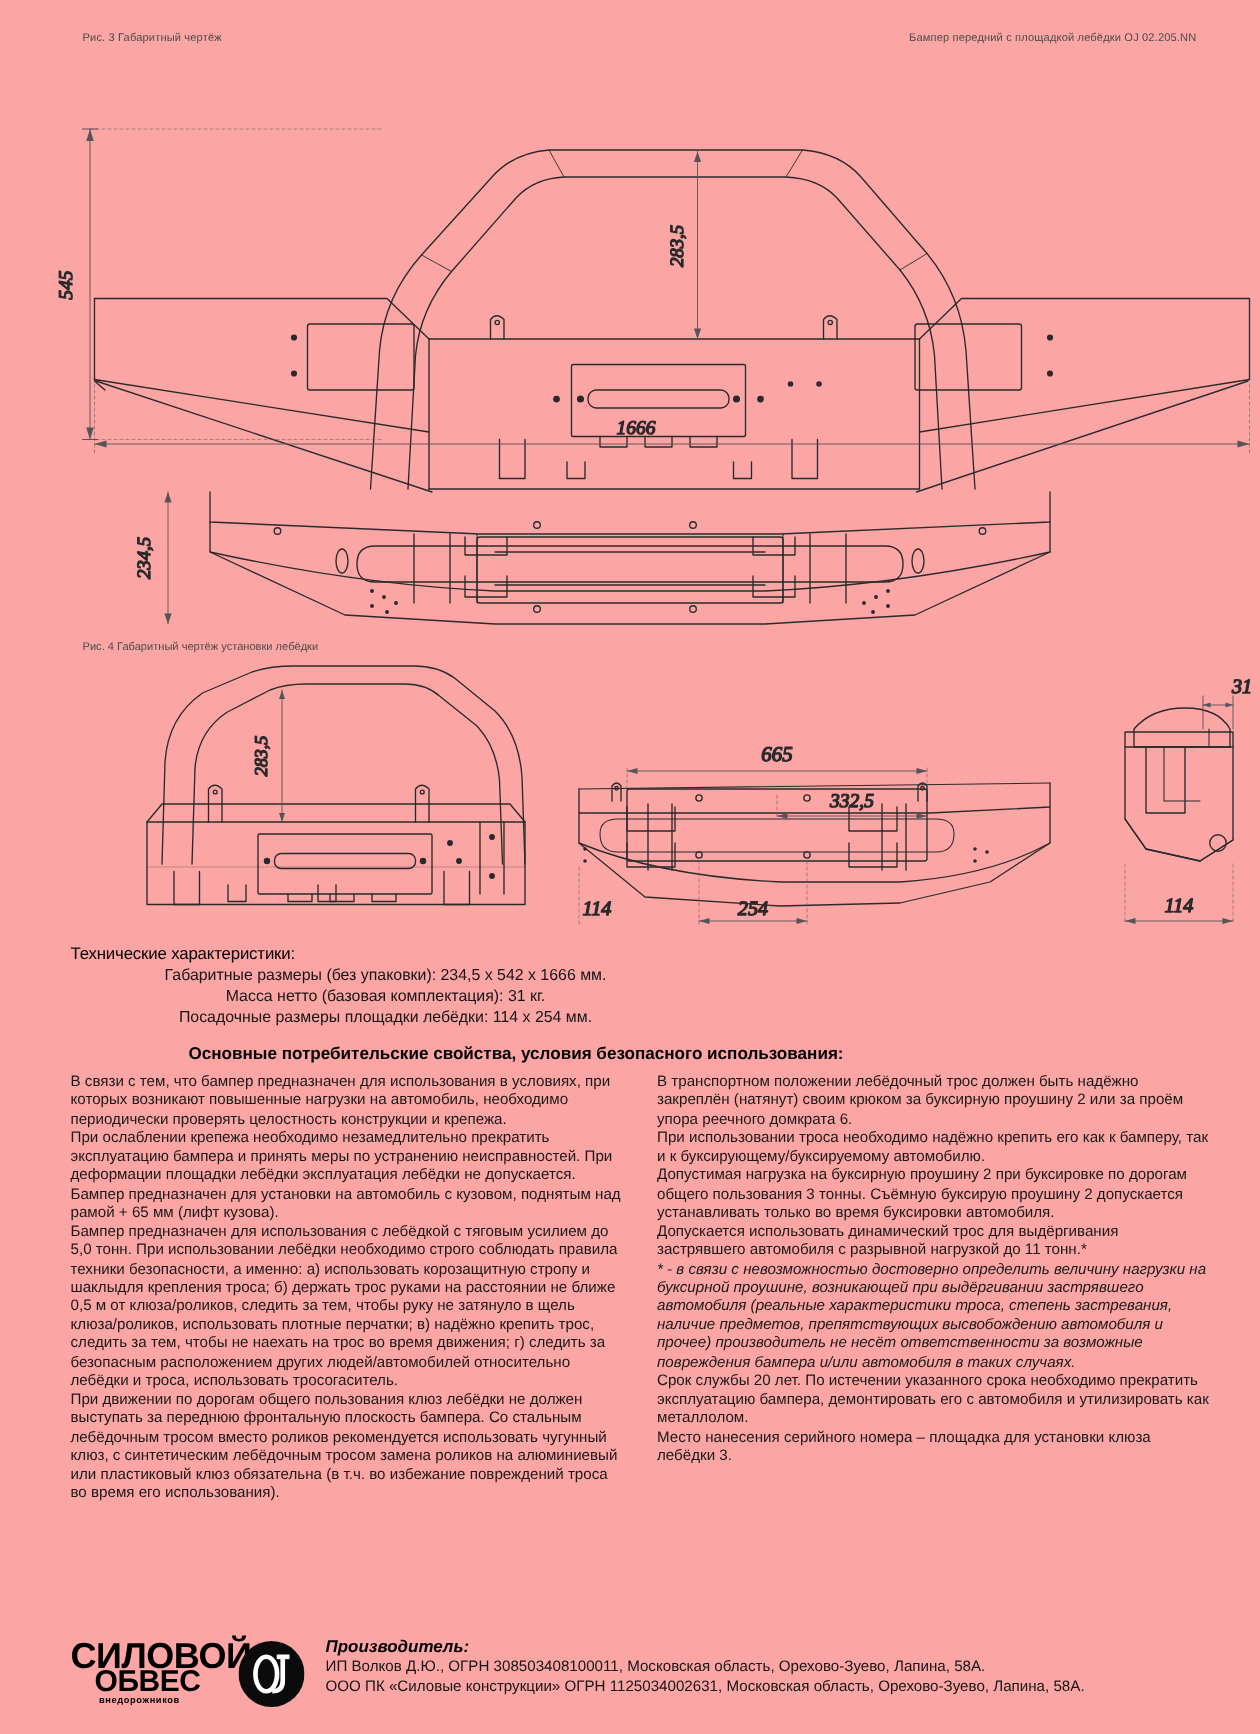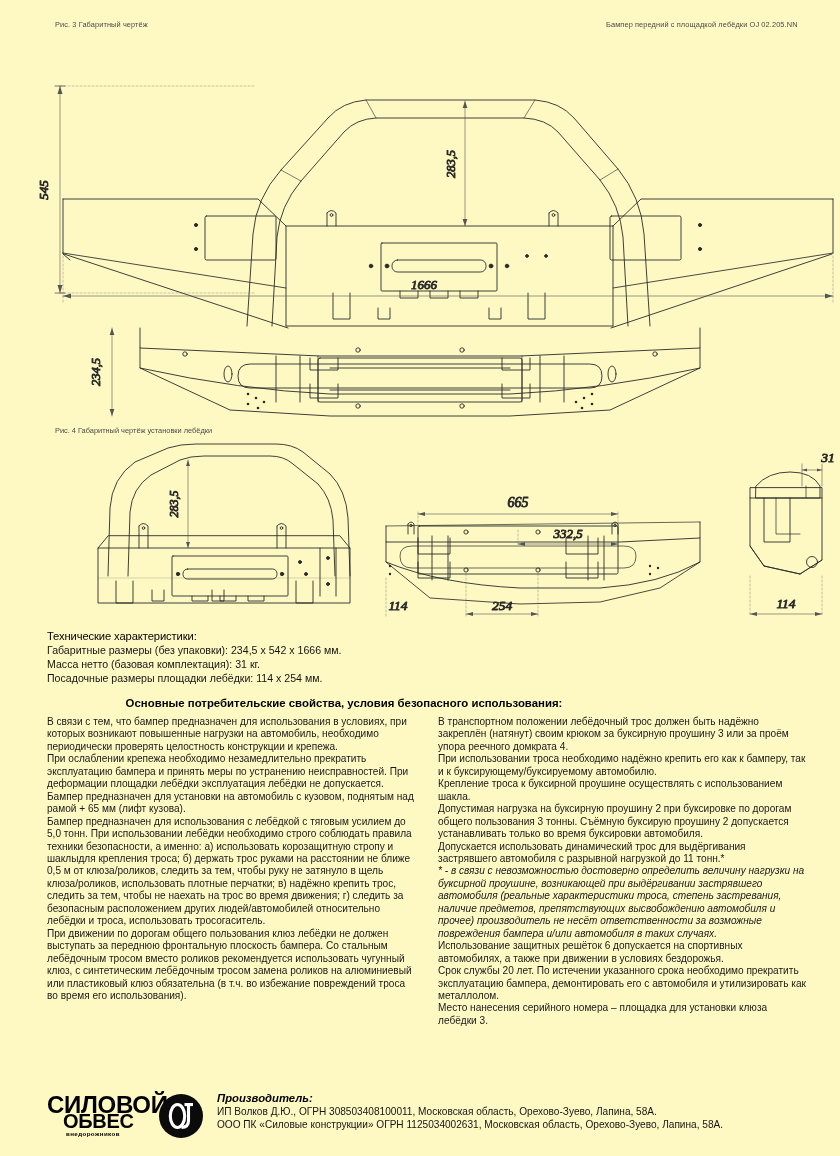--- a/index.html
+++ b/index.html
@@ -11,21 +11,21 @@
     width: 840px;
     height: 1156px;
     position: relative;
     font-family: "Liberation Sans", sans-serif;
     color: #111111;
     overflow: hidden;
   }
   .page {
     position: absolute;
     inset: 0;
-    background: #fef9c3;
+    background: #fca5a5;
   }
 
   
   .hdr {
     position: absolute;
     top: 20px;
     font-size: 7.4px;
     color: #4a4a4a;
     letter-spacing: .1px;
     white-space: nowrap;
@@ -70,20 +70,21 @@
     font-weight: normal;
     color: #000;
     margin: 0 0 1px 0;
     letter-spacing: -.1px;
   }
   #specs .spec-line {
     font-size: 10.6px;
     line-height: 14.2px;
     color: #151515;
     white-space: nowrap;
+    text-align: center;
   }
 
   
   #props-heading {
     position: absolute;
     left: 0;
     top: 697px;
     width: 688px;
     text-align: center;
     font-size: 11.4px;
@@ -478,27 +479,25 @@
 
   <div id="body-cols">
     <div class="col">
       <p class="para">В связи с тем, что бампер предназначен для использования в условиях, при которых возникают повышенные нагрузки на автомобиль, необходимо периодически проверять целостность конструкции и крепежа.</p>
       <p class="para">При ослаблении крепежа необходимо незамедлительно прекратить эксплуатацию бампера и принять меры по устранению неисправностей. При деформации площадки лебёдки эксплуатация лебёдки не допускается.</p>
       <p class="para">Бампер предназначен для установки на автомобиль с кузовом, поднятым над рамой + 65 мм (лифт кузова).</p>
       <p class="para">Бампер предназначен для использования с лебёдкой с тяговым усилием до 5,0 тонн. При использовании лебёдки необходимо строго соблюдать правила техники безопасности, а именно: а) использовать корозащитную стропу и шаклыдля крепления троса; б) держать трос руками на расстоянии не ближе 0,5 м от клюза/роликов, следить за тем, чтобы руку не затянуло в щель клюза/роликов, использовать плотные перчатки; в) надёжно крепить трос, следить за тем, чтобы не наехать на трос во время движения; г) следить за безопасным расположением других людей/автомобилей относительно лебёдки и троса, использовать тросогаситель.</p>
       <p class="para">При движении по дорогам общего пользования клюз лебёдки не должен выступать за переднюю фронтальную плоскость бампера. Со стальным лебёдочным тросом вместо роликов рекомендуется использовать чугунный клюз, с синтетическим лебёдочным тросом замена роликов на алюминиевый или пластиковый клюз обязательна (в т.ч. во избежание повреждений троса во время его использования).</p>
     </div>
     <div class="col">
-      <p class="para">В транспортном положении лебёдочный трос должен быть надёжно закреплён (натянут) своим крюком за буксирную проушину 3 или за проём упора реечного домкрата 4.</p>
+      <p class="para">В транспортном положении лебёдочный трос должен быть надёжно закреплён (натянут) своим крюком за буксирную проушину 2 или за проём упора реечного домкрата 6.</p>
       <p class="para">При использовании троса необходимо надёжно крепить его как к бамперу, так и к буксирующему/буксируемому автомобилю.</p>
-      <p class="para">Крепление троса к буксирной проушине осуществлять с использованием шакла.</p>
       <p class="para">Допустимая нагрузка на буксирную проушину 2 при буксировке по дорогам общего пользования 3 тонны. Съёмную буксирую проушину 2 допускается устанавливать только во время буксировки автомобиля.</p>
       <p class="para">Допускается использовать динамический трос для выдёргивания застрявшего автомобиля с разрывной нагрузкой до 11 тонн.*</p>
       <p class="para italic">* - в связи с невозможностью достоверно определить величину нагрузки на буксирной проушине, возникающей при выдёргивании застрявшего автомобиля (реальные характеристики троса, степень застревания, наличие предметов, препятствующих высвобождению автомобиля и прочее) производитель не несёт ответственности за возможные повреждения бампера и/или автомобиля в таких случаях.</p>
-      <p class="para">Использование защитных решёток 6 допускается на спортивных автомобилях, а также при движении в условиях бездорожья.</p>
       <p class="para">Срок службы 20 лет. По истечении указанного срока необходимо прекратить эксплуатацию бампера, демонтировать его с автомобиля и утилизировать как металлолом.</p>
       <p class="para">Место нанесения серийного номера – площадка для установки клюза лебёдки 3.</p>
     </div>
   </div>
 
   <div id="footer">
     <div id="brand-logo">
       <div class="logo-word" id="logo-line1">СИЛОВОЙ</div>
       <div class="logo-word" id="logo-line2">ОБВЕС</div>
       <div id="logo-line3">внедорожников</div>

